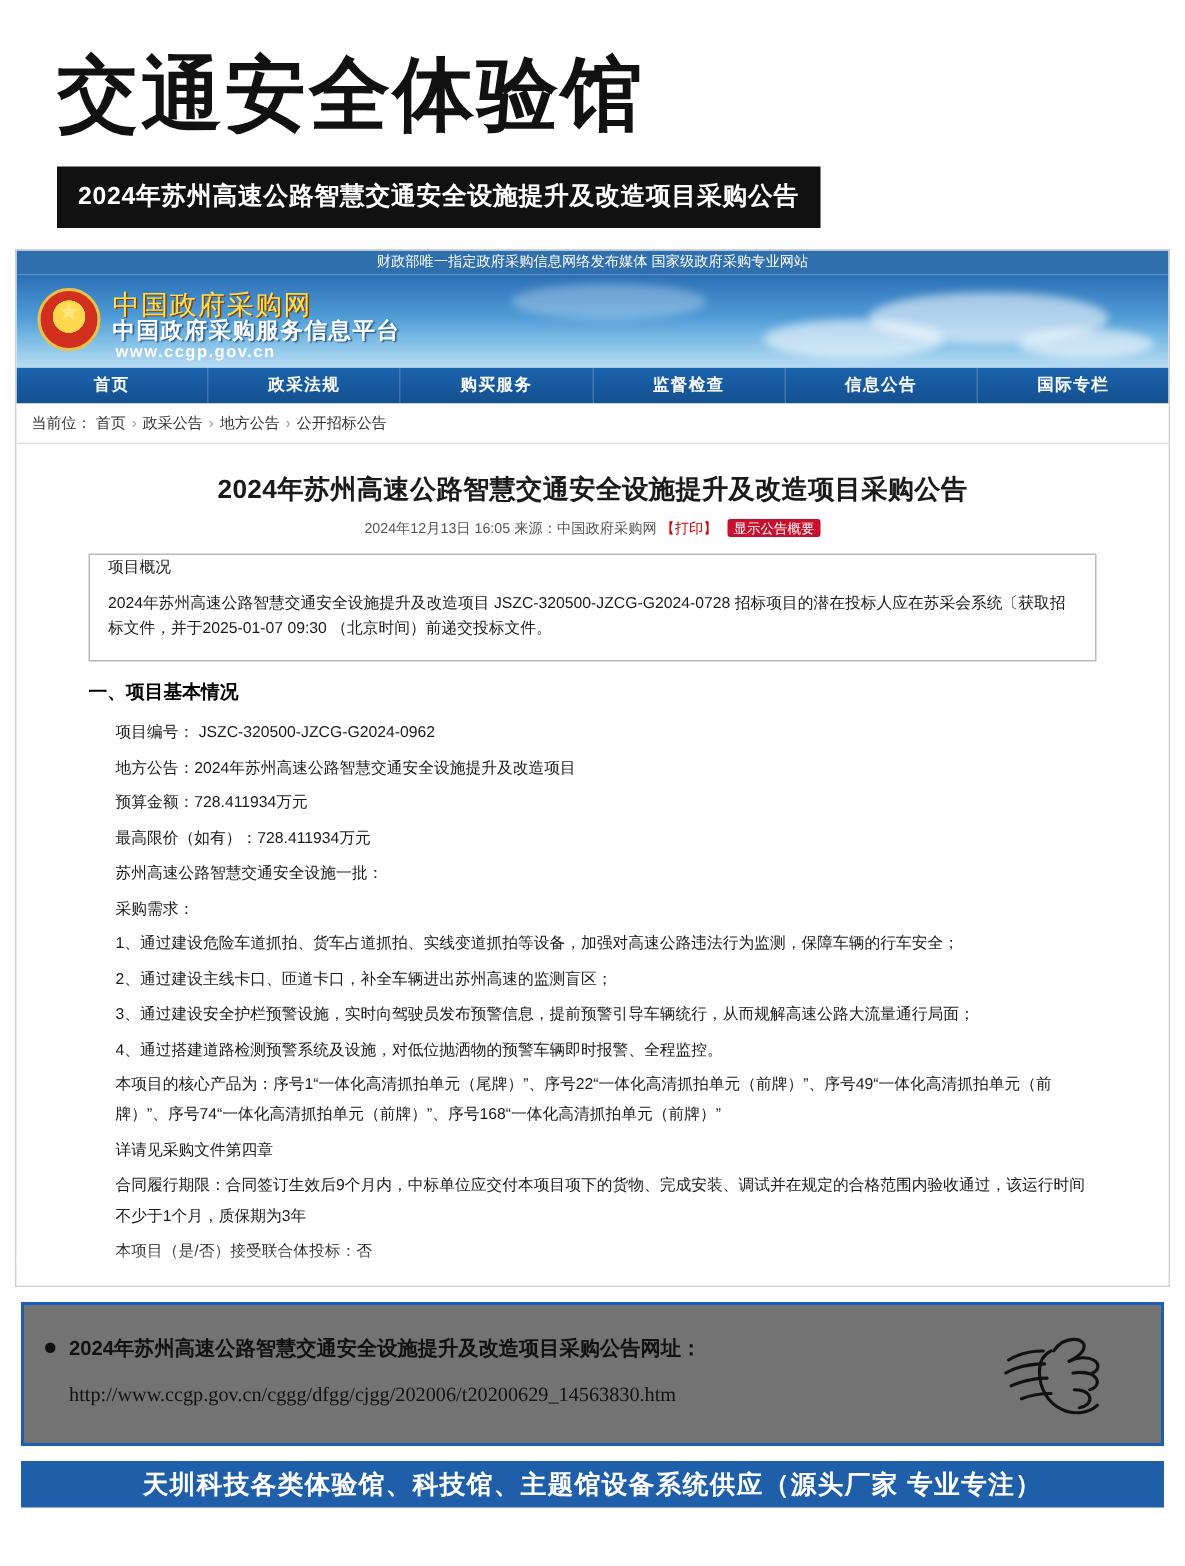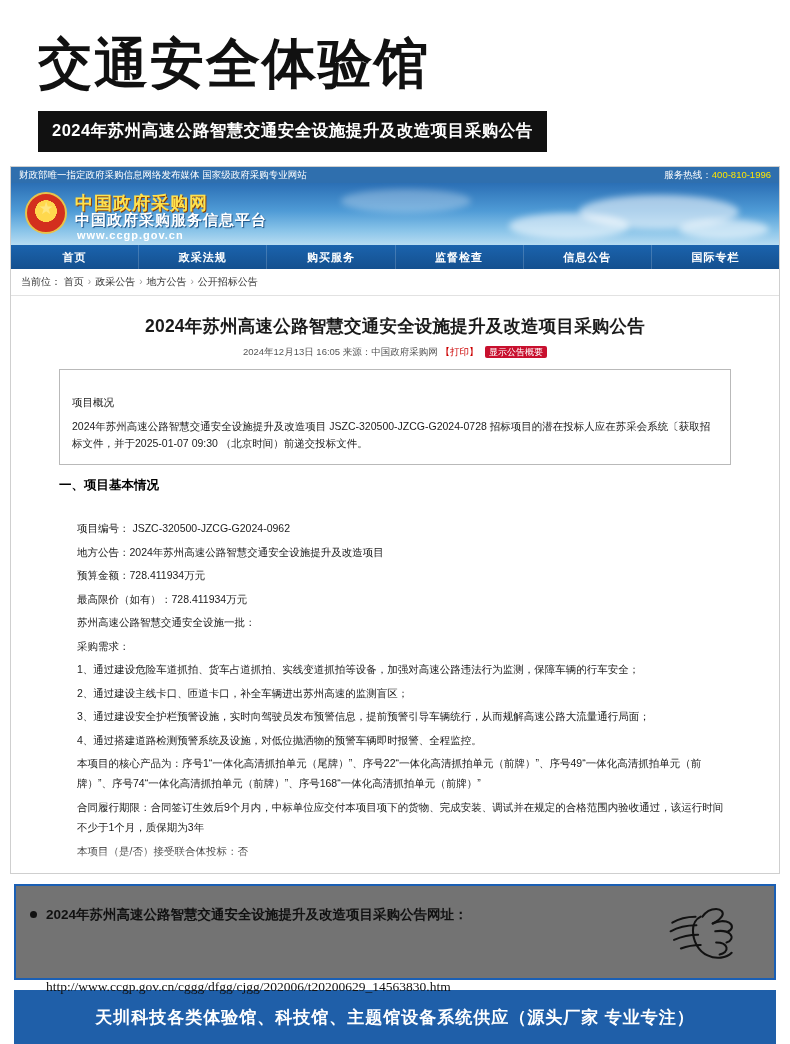--- a/index.html
+++ b/index.html
@@ -54,20 +54,21 @@
   .gov-strip {
     background: #2f6fae;
     color: #fff;
     font-size: 9.5px;
     height: 16px;
     line-height: 16px;
     padding: 0 8px;
     display: flex;
     justify-content: space-between;
     align-items: center;
+    flex-direction: column;
   }
   .gov-strip .hot { color: #ffe600; }
 
   
   .gov-banner {
     height: 62px;
     position: relative;
     background: linear-gradient(180deg, #2b6fb5 0%, #4f9bd6 45%, #86c2e8 75%, #b7dcf2 100%);
     overflow: hidden;
   }
@@ -95,21 +96,21 @@
     position: absolute;
     left: 0; right: 0; top: 4px;
     text-align: center;
     color: #ffe680;
     font-size: 17px;
   }
   .gov-logo-text {
     position: absolute;
     left: 64px; top: 8px;
     color: #ffe14d;
-    font-weight: 700;
+    font-weight: 400;
     font-size: 18px;
     text-shadow: 1px 1px 0 #8a3b00;
     letter-spacing: 1px;
   }
   .gov-logo-text2 {
     position: absolute;
     left: 64px; top: 28px;
     color: #ffffff;
     font-weight: 700;
     font-size: 15px;
@@ -178,31 +179,31 @@
   .art-meta .badge {
     background: #c8102e;
     color: #fff;
     padding: 1px 4px;
     margin-left: 4px;
     font-size: 9px;
     border-radius: 2px;
   }
   .summary-box {
     border: 1px solid #b9b9b9;
-    padding: 24px 12px 12px 12px;
+    padding: 0 12px 12px 12px;
     margin: 0 0 12px 0;
     font-size: 10.5px;
     line-height: 1.65;
     color: #1a1a1a;
   }
   .summary-box .lbl { display: block; margin-bottom: 6px; }
   .sec-title {
     font-size: 12.5px;
     font-weight: 700;
-    margin: 6px 0 24px 0;
+    margin: 6px 0 8px 0;
   }
   .p {
     font-size: 10.5px;
     line-height: 1.95;
     color: #1a1a1a;
     margin: 0 0 3px 0;
     padding-left: 18px;
   }
   .p.tight { margin-bottom: 0; }
   .fade {
@@ -234,34 +235,33 @@
     width: 7px; height: 7px;
     background: #111;
     border-radius: 50%;
   }
   .url-line2 {
     position: absolute;
     left: 30px; top: 52px;
     font-size: 13.5px;
     color: #111;
     font-family: "Liberation Serif", "DejaVu Serif", serif;
-    margin-top: 41px;
   }
   .hand {
     position: absolute;
     right: 26px; top: 14px;
     width: 86px; height: 66px;
   }
 
   
   .footer-bar {
     margin: 10px 14px 0 14px;
     background: #1f5fa9;
     color: #fff;
-    height: 55px;
+    height: 31px;
     display: flex;
     align-items: center;
     justify-content: center;
     font-size: 17px;
     font-weight: 700;
     letter-spacing: 1px;
   }
 </style>
 </head>
 <body>
@@ -327,20 +327,21 @@
     <div class="p">预算金额：728.411934万元</div>
     <div class="p">最高限价（如有）：728.411934万元</div>
     <div class="p">苏州高速公路智慧交通安全设施一批：</div>
 
     <div class="p">采购需求：</div>
     <div class="p">1、通过建设危险车道抓拍、货车占道抓拍、实线变道抓拍等设备，加强对高速公路违法行为监测，保障车辆的行车安全；</div>
     <div class="p">2、通过建设主线卡口、匝道卡口，补全车辆进出苏州高速的监测盲区；</div>
     <div class="p">3、通过建设安全护栏预警设施，实时向驾驶员发布预警信息，提前预警引导车辆统行，从而规解高速公路大流量通行局面；</div>
     <div class="p">4、通过搭建道路检测预警系统及设施，对低位抛洒物的预警车辆即时报警、全程监控。</div>
     <div class="p">本项目的核心产品为：序号1“一体化高清抓拍单元（尾牌）”、序号22“一体化高清抓拍单元（前牌）”、序号49“一体化高清抓拍单元（前牌）”、序号74“一体化高清抓拍单元（前牌）”、序号168“一体化高清抓拍单元（前牌）”</div>
+    <div class="p">详请见采购文件第四章</div>
     <div class="p">合同履行期限：合同签订生效后9个月内，中标单位应交付本项目项下的货物、完成安装、调试并在规定的合格范围内验收通过，该运行时间不少于1个月，质保期为3年</div>
     <div class="p tight">本项目（是/否）接受联合体投标：否</div>
   </div>
   <div class="fade"></div>
 </div>
 
 <div class="url-box">
   <div class="bullet"></div>
   <div class="url-line1">2024年苏州高速公路智慧交通安全设施提升及改造项目采购公告网址：</div>
   <div class="url-line2">http://www.ccgp.gov.cn/cggg/dfgg/cjgg/202006/t20200629_14563830.htm</div>

